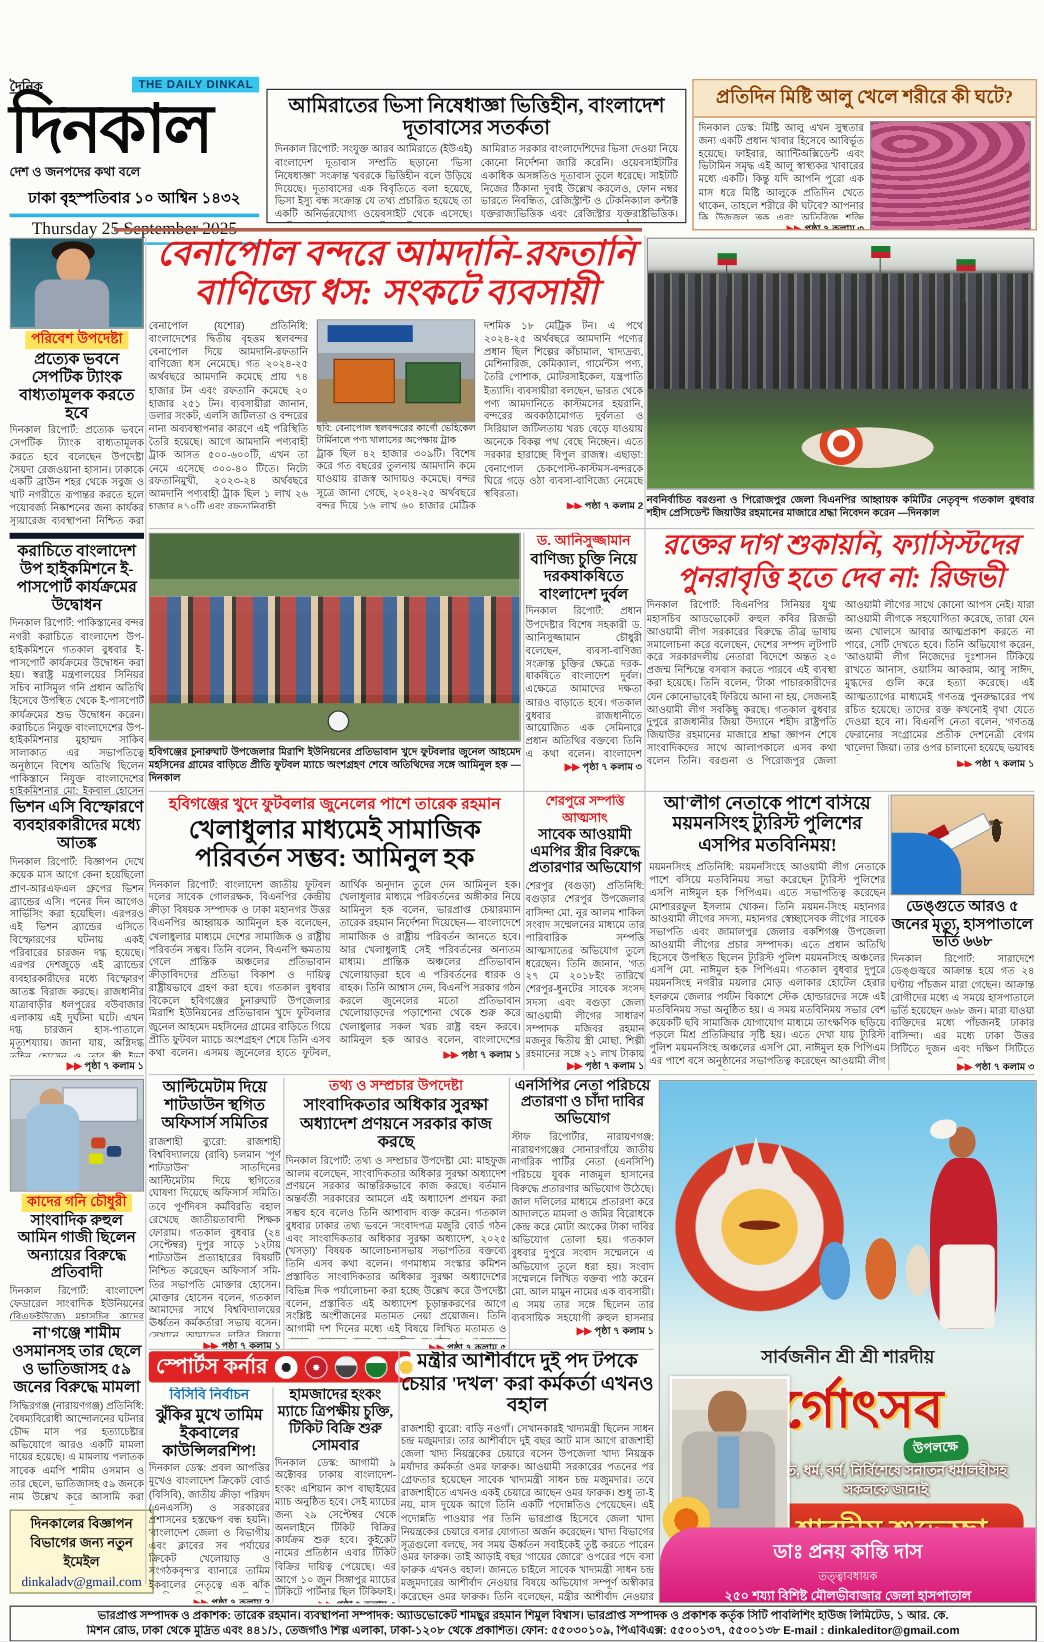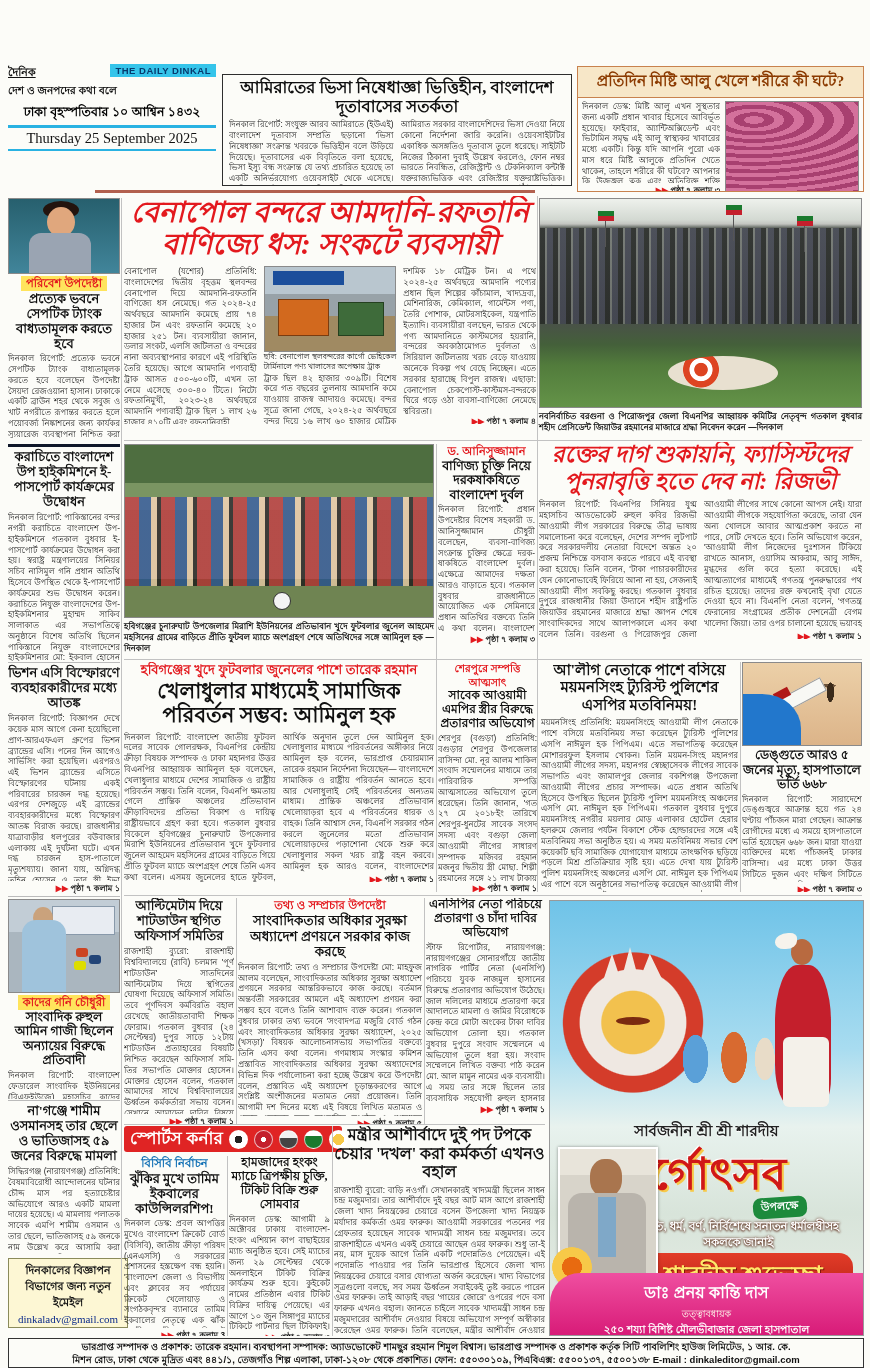--- a/index.html
+++ b/index.html
@@ -102,20 +102,21 @@
 </head>
 <body>
 
 <div id="page">
 
   <div class="abs" style="left:8px;top:64px;width:208px;height:122px">
     <div style="display:flex;justify-content:space-between;align-items:flex-start">
       <span id="m-daily">দৈনিক</span>
       <span id="m-eng">THE DAILY DINKAL</span>
     </div>
+    <div id="m-logo">দিনকাল</div>
     <div id="m-tag">দেশ ও জনপদের কথা বলে</div>
     <div style="text-align:center;font-weight:bold;font-size:12.5px;margin-top:3px">ঢাকা বৃহস্পতিবার ১০ আশ্বিন ১৪৩২</div>
     <div class="cyanrule" style="margin-top:2px"></div>
     <div style="text-align:center;font-family:'Liberation Serif',serif;font-size:14.5px;margin-top:2px;color:#111">Thursday 25 September 2025</div>
     <div class="cyanrule" style="margin-top:2px"></div>
   </div>
   <div id="brownrule" class="abs" style="left:95px;top:190px;width:440px"></div>
 
   <div id="visa-box" class="abs art" style="left:222px;top:74px;width:336px;height:104px">
     <div class="t" style="font-size:16.5px">আমিরাতের ভিসা নিষেধাজ্ঞা ভিত্তিহীন, বাংলাদেশ দূতাবাসের সতর্কতা</div>
@@ -159,37 +160,37 @@
         <div class="ph" id="ph-truck" style="height:84px">
           <div class="sign"></div>
           <div class="t1"></div>
           <div class="t2"></div>
         </div>
         <div class="cap" style="font-weight:normal;font-size:7.6px">ছবি: বেনাপোল স্থলবন্দরের কার্গো ভেহিকেল টার্মিনালে পণ্য খালাসের অপেক্ষায় ট্রাক</div>
         <div class="b" style="margin-top:1px">ট্রাক ছিল ৪২ হাজার ৩০৯টি। বিশেষ করে গত বছরের তুলনায় আমদানি কমে যাওয়ায় রাজস্ব আদায়ও কমেছে। বন্দর সূত্রে জানা গেছে, ২০২৪-২৫ অর্থবছরে বন্দর দিয়ে ১৬ লাখ ৬০ হাজার মেট্রিক টন পণ্য আমদানি হয়েছে, রফতানি আরও কমে হয়েছে ২০ হাজার ২৫১</div>
       </div>
       <div>
         <div class="b" style="height:148px;overflow:hidden">দশমিক ১৮ মেট্রিক টন। এ পথে ২০২৪-২৫ অর্থবছরে আমদানি পণ্যের প্রধান ছিল শিল্পের কাঁচামাল, খাদ্যদ্রব্য, মেশিনারিজ, কেমিক্যাল, গার্মেন্টস পণ্য, তৈরি পোশাক, মোটরসাইকেল, যন্ত্রপাতি ইত্যাদি। ব্যবসায়ীরা বলছেন, ভারত থেকে পণ্য আমদানিতে কাস্টমসের হয়রানি, বন্দরের অবকাঠামোগত দুর্বলতা ও সিরিয়াল জটিলতায় খরচ বেড়ে যাওয়ায় অনেকে বিকল্প পথ বেছে নিচ্ছেন। এতে সরকার হারাচ্ছে বিপুল রাজস্ব। এছাড়া: বেনাপোল চেকপোস্ট-কাস্টমস-বন্দরকে ঘিরে গড়ে ওঠা ব্যবসা-বাণিজ্যে নেমেছে স্থবিরতা।</div>
-        <div class="j">পৃষ্ঠা ৭ কলাম ৪</div>
+        <div class="j">পৃষ্ঠা ৭ কলাম 2</div>
       </div>
     </div>
   </div>
 
   <div class="abs" style="left:539px;top:198px;width:323px;height:238px">
     <div class="ph" id="ph-mazar" style="height:208px">
       <div class="crowd"></div>
       <div class="flag" style="left:18%;top:6%;background:linear-gradient(180deg,#1a7a2e 50%,#c41f2c 50%)"></div>
       <div class="flag" style="left:58%;top:3%;background:linear-gradient(180deg,#1a7a2e 50%,#c41f2c 50%)"></div>
       <div class="flag" style="left:80%;top:8%;background:linear-gradient(180deg,#1a7a2e 50%,#c41f2c 50%)"></div>
       <div class="wreath"></div>
     </div>
     <div class="cap" style="margin-top:3px">নবনির্বাচিত বরগুনা ও পিরোজপুর জেলা বিএনপির আহ্বায়ক কমিটির নেতৃবৃন্দ গতকাল বুধবার শহীদ প্রেসিডেন্ট জিয়াউর রহমানের মাজারে শ্রদ্ধা নিবেদন করেন —দিনকাল</div>
   </div>
 
-  <div class="abs art" style="left:8px;top:444px;width:112px;height:212px;border-top:3px solid #0f172a;padding-top:2px">
+  <div class="abs art" style="left:8px;top:444px;width:112px;height:212px;border-top:5px solid #0f172a;padding-top:2px">
     <div class="t" style="font-size:13px">করাচিতে বাংলাদেশ উপ হাইকমিশনে ই-পাসপোর্ট কার্যক্রমের উদ্বোধন</div>
     <div class="b" style="margin-top:3px;height:152px;overflow:hidden">দিনকাল রিপোর্ট: পাকিস্তানের বন্দর নগরী করাচিতে বাংলাদেশ উপ-হাইকমিশনে গতকাল বুধবার ই-পাসপোর্ট কার্যক্রমের উদ্বোধন করা হয়। স্বরাষ্ট্র মন্ত্রণালয়ের সিনিয়র সচিব নাসিমুল গনি প্রধান অতিথি হিসেবে উপস্থিত থেকে ই-পাসপোর্ট কার্যক্রমের শুভ উদ্বোধন করেন। করাচিতে নিযুক্ত বাংলাদেশের উপ-হাইকমিশনার মুহাম্মদ সাকিব সালাকাত এর সভাপতিত্বে অনুষ্ঠানে বিশেষ অতিথি ছিলেন পাকিস্তানে নিযুক্ত বাংলাদেশের হাইকমিশনার মো: ইকবাল হোসেন খান। প্রধান অতিথি স্বরাষ্ট্র সচিব তার বক্তব্যে আধুনিক</div>
 
   </div>
 
   <div class="abs" style="left:124px;top:444px;width:310px;height:212px">
     <div class="ph" id="ph-foot" style="height:172px">
       <div class="players"></div>
       <div class="ball"></div>
     </div>

